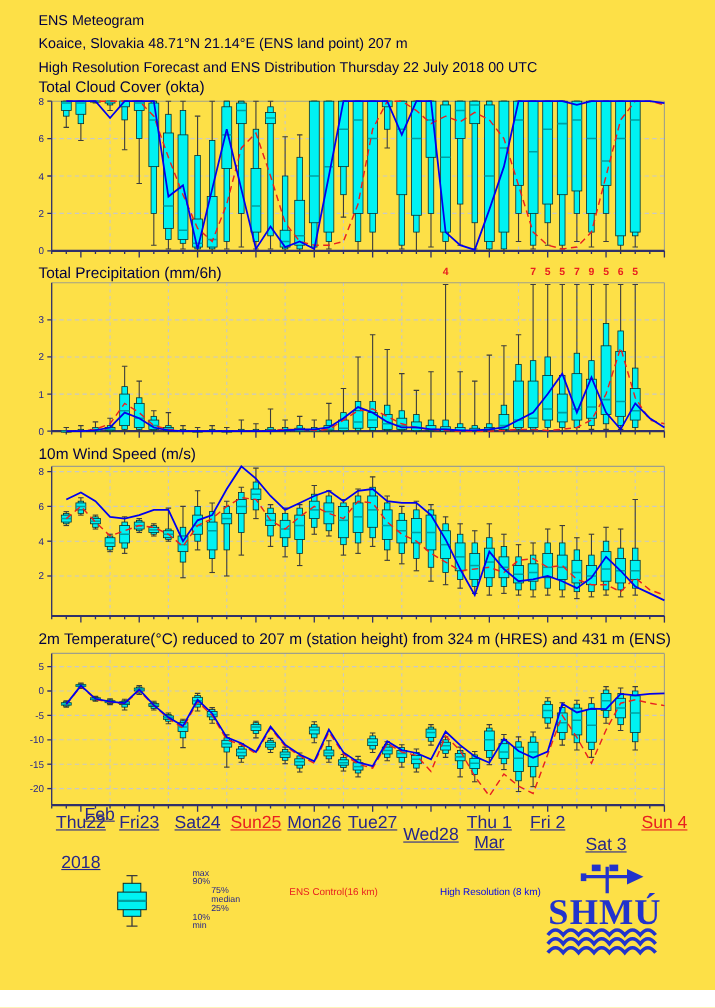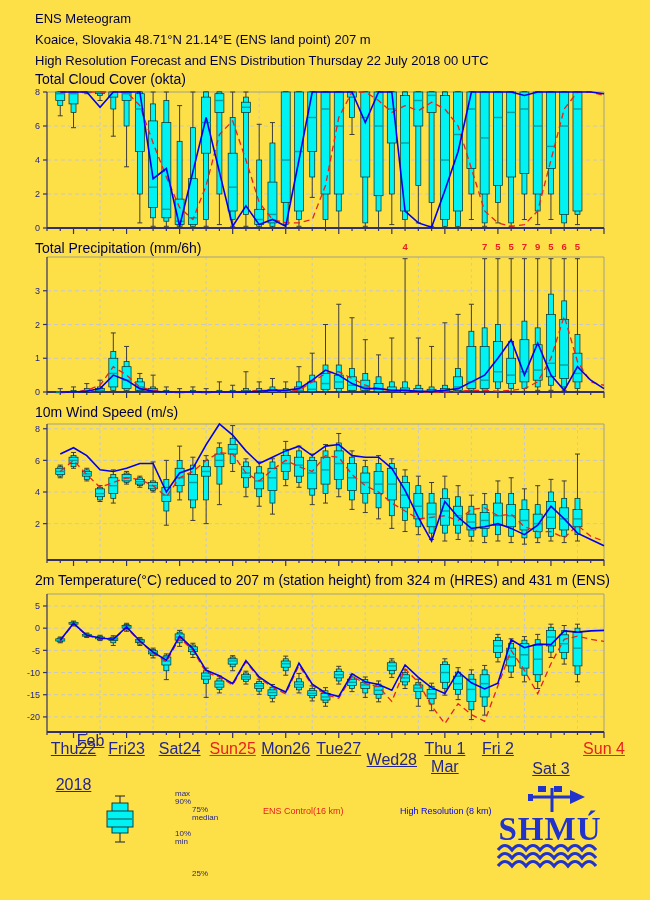--- a/index.html
+++ b/index.html
@@ -1323,21 +1323,21 @@
     <line x1="20" y1="54" x2="30" y2="54" stroke="#3c3c3c" stroke-width="1.2"></line>
     <rect x="17" y="15" width="16" height="30" fill="#00f2f2" stroke="#0a2a2a" stroke-width="0.9"></rect>
     <rect x="12" y="23" width="26" height="16" fill="#00f2f2" stroke="#0a2a2a" stroke-width="0.9"></rect>
     <line x1="12" y1="31" x2="38" y2="31" stroke="#00a0a0" stroke-width="2"></line>
   </svg>
   <div id="legend-stats">
       <span class="stat-label" style="left: 155px; top: 789px;">max</span>
       <span class="stat-label" style="left: 155px; top: 797px;">90%</span>
       <span class="stat-label" style="left: 172px; top: 805px;">75%</span>
       <span class="stat-label" style="left: 172px; top: 813px;">median</span>
-      <span class="stat-label" style="left: 172px; top: 821px; margin-top: 48px;">25%</span>
+      <span class="stat-label" style="left: 172px; top: 821px;">25%</span>
       <span class="stat-label" style="left: 155px; top: 829px;">10%</span>
       <span class="stat-label" style="left: 155px; top: 837px;">min</span>
     </div>
   <span id="ens-control-label" class="series-label">ENS Control(16 km)</span>
   <span id="hres-label" class="series-label">High Resolution (8 km)</span>
 
   <svg id="logo" width="116" height="100">
     <g>
       <line x1="60" y1="4" x2="60" y2="28" stroke="#2233cc" stroke-width="3"></line>
       <line x1="38" y1="13" x2="80" y2="13" stroke="#2233cc" stroke-width="3"></line>

